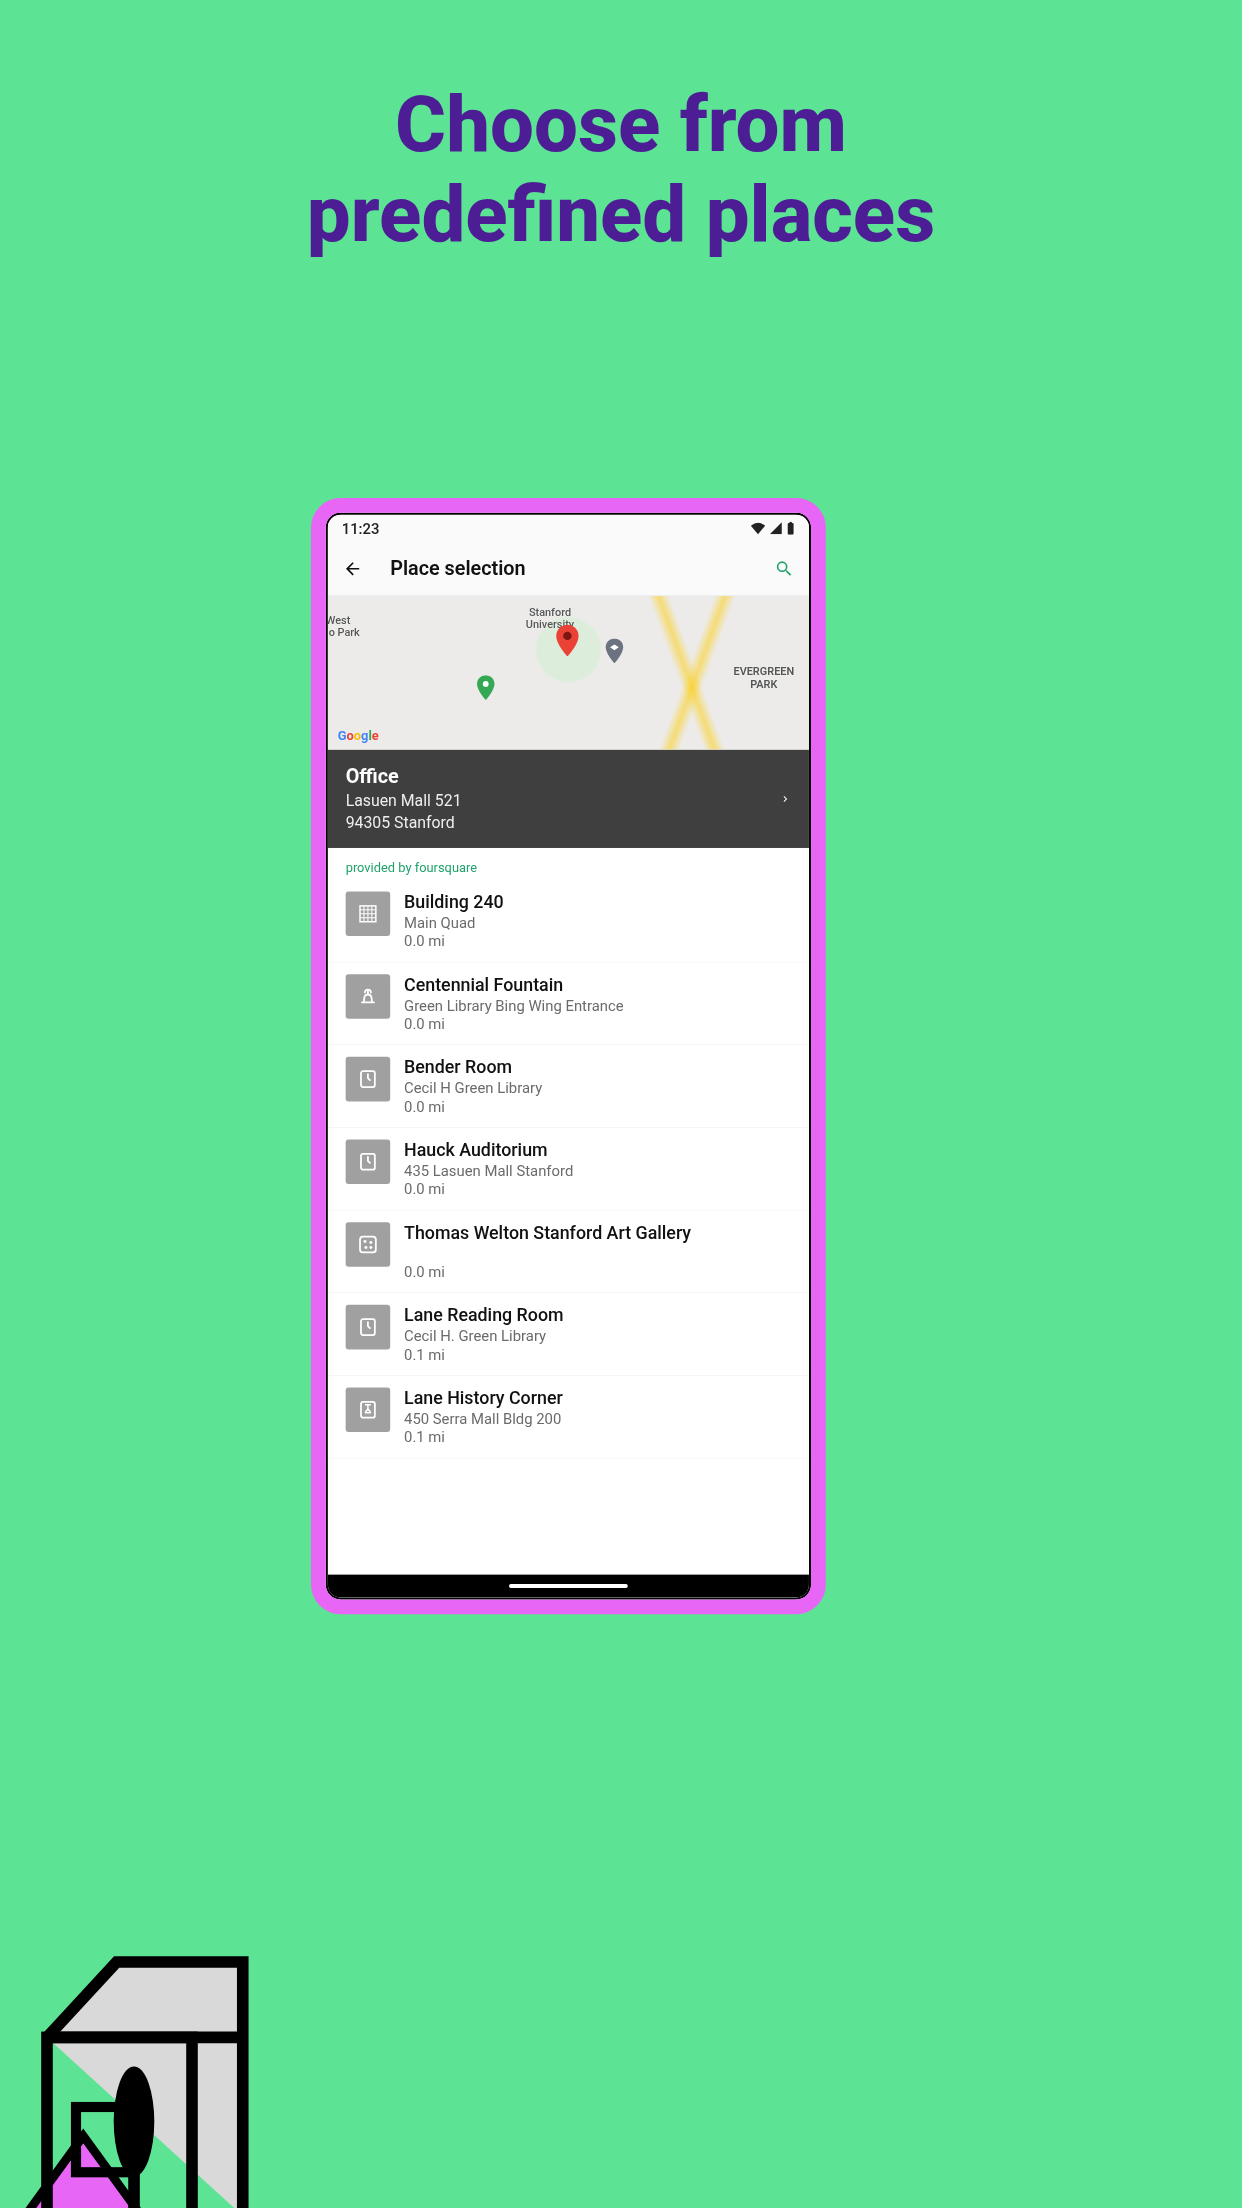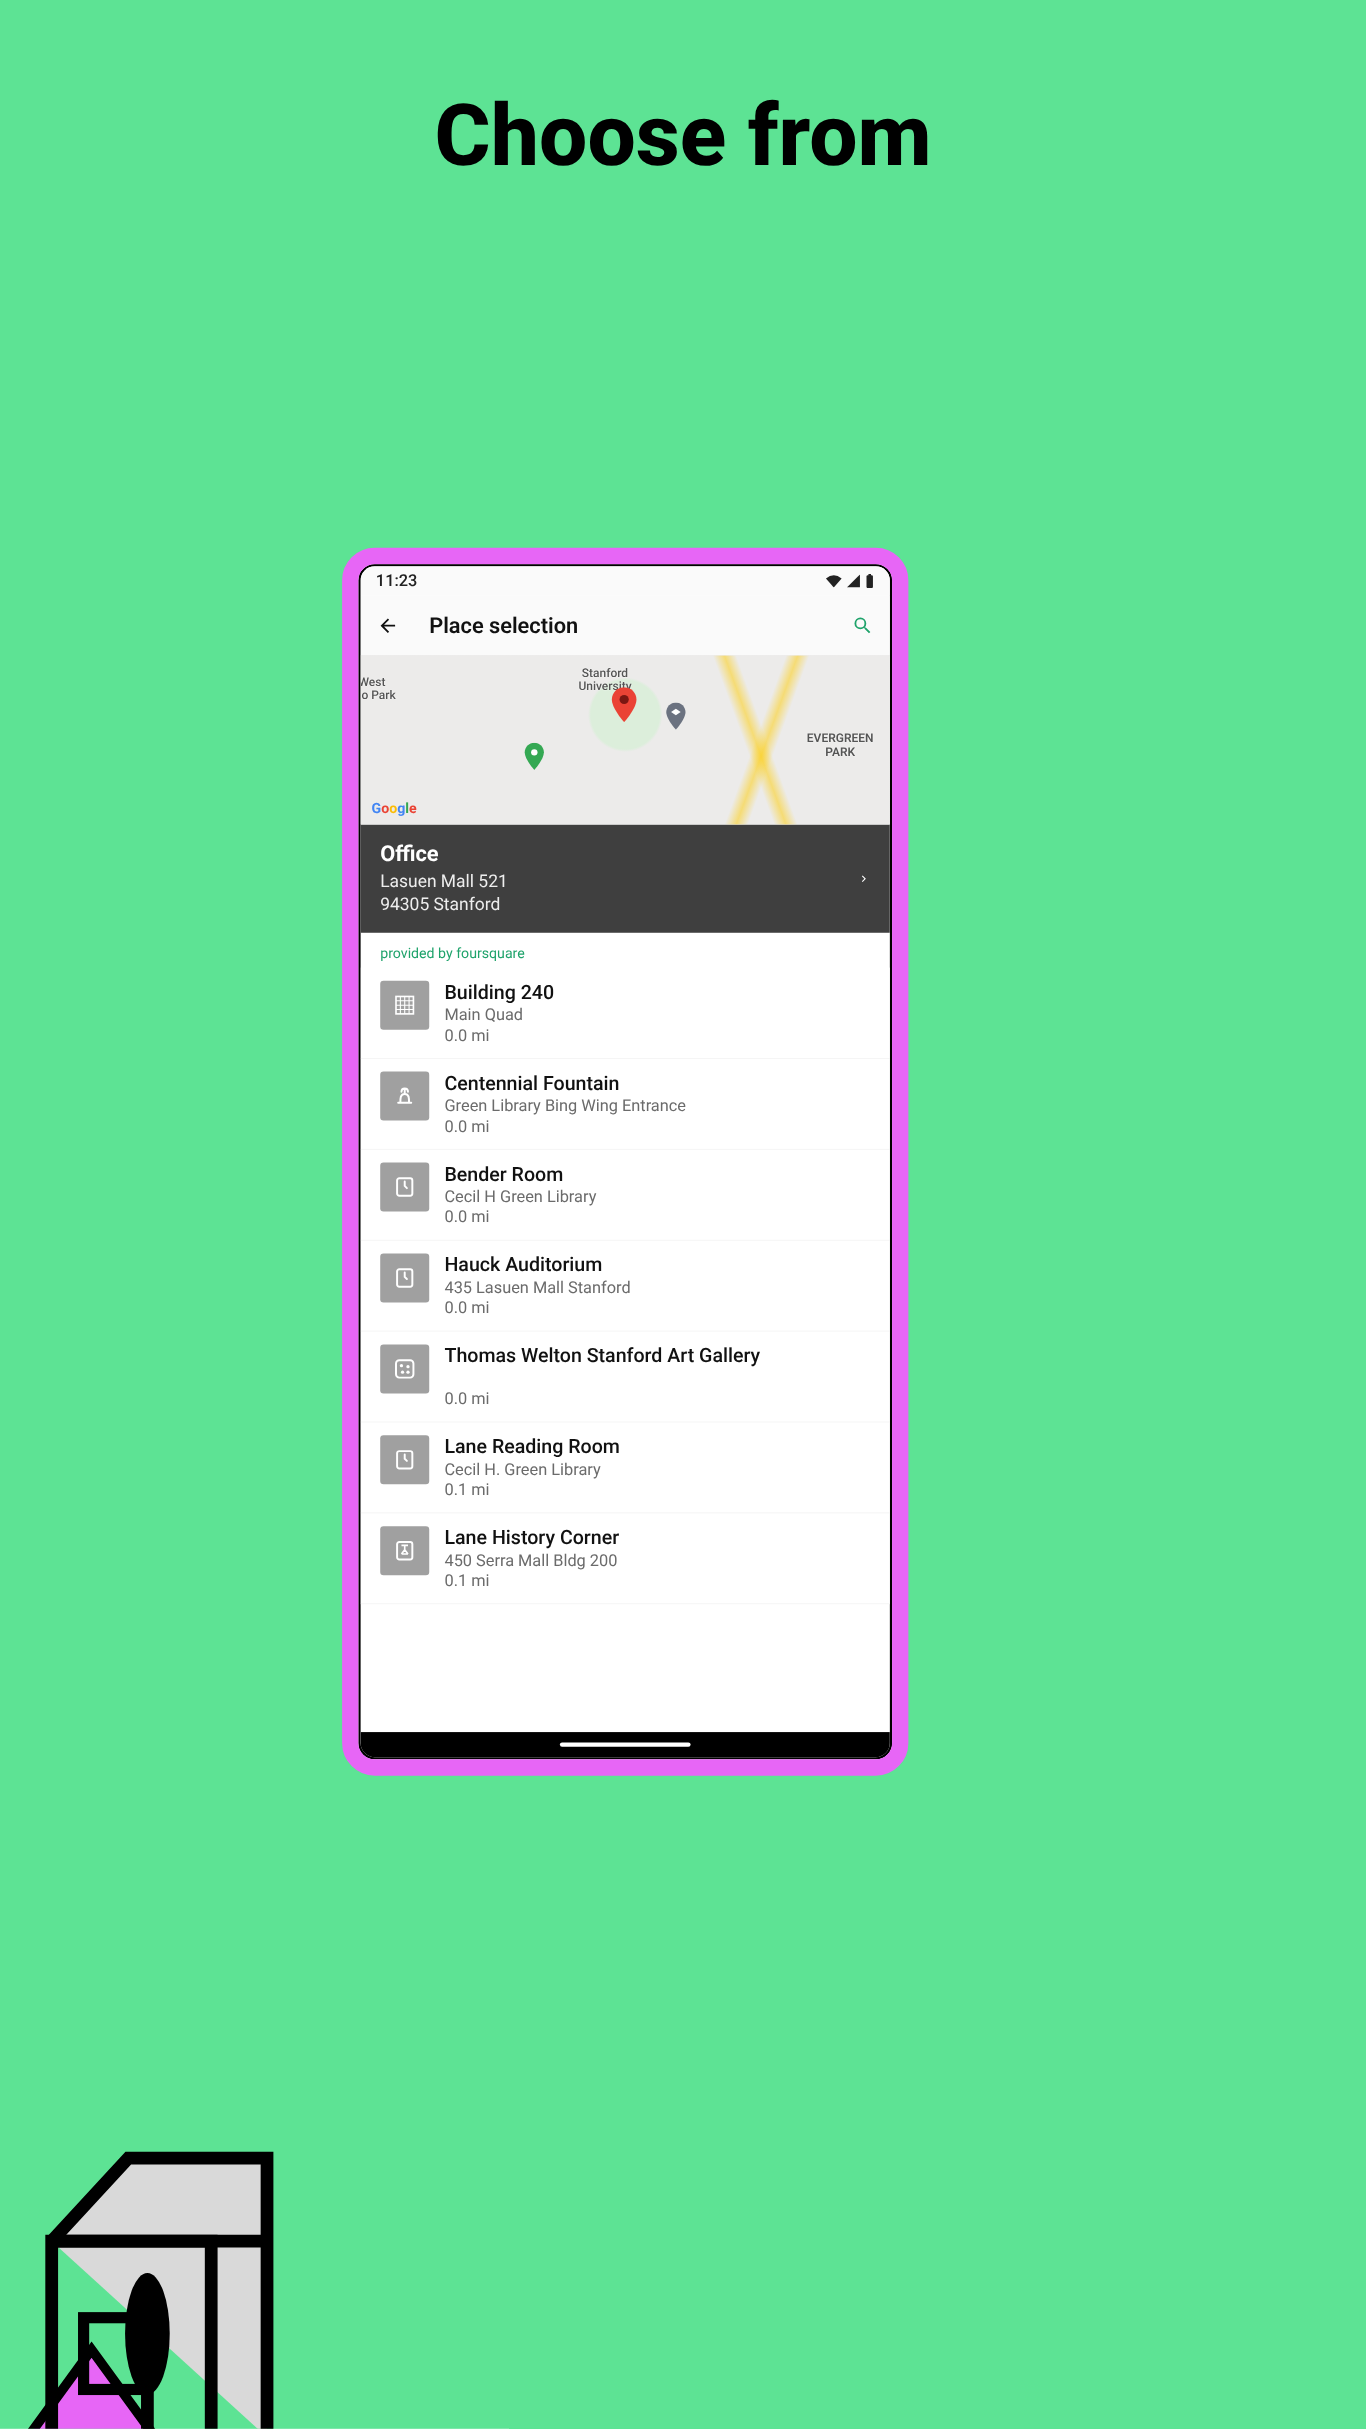--- a/index.html
+++ b/index.html
@@ -12,21 +12,21 @@
     overflow: hidden;
   }
   .hero-title {
     position: absolute;
     top: 80px;
     left: 0;
     width: 100%;
     text-align: center;
     font-size: 78px;
     font-weight: 800;
-    color: #000000;
+    color: #4c1d95;
     line-height: 1.15;
   }
   .phone {
     position: absolute;
     top: 498px;
     left: 311px;
     width: 1040px;
     height: 2255px;
     transform: scale(0.495);
     transform-origin: top left;
@@ -89,20 +89,21 @@
   
   .house-deco {
     position: absolute; left: 18px; top: 1933px; width: 290px; height: 290px;
   }
 </style>
 </head>
 <body>
 
 <div class="hero-title">
   <span>Choose from</span><br>
+  <span>predefined places</span>
 </div>
 
 <div class="phone">
   <div class="phone-inner">
 
     <div class="statusbar">
       <span>11:23</span>
       <div class="status-icons">
         <svg width="30" height="24" viewBox="0 0 24 20">
             <path d="M12 20 L0 6 Q12 -4 24 6 Z" fill="#222"></path>

